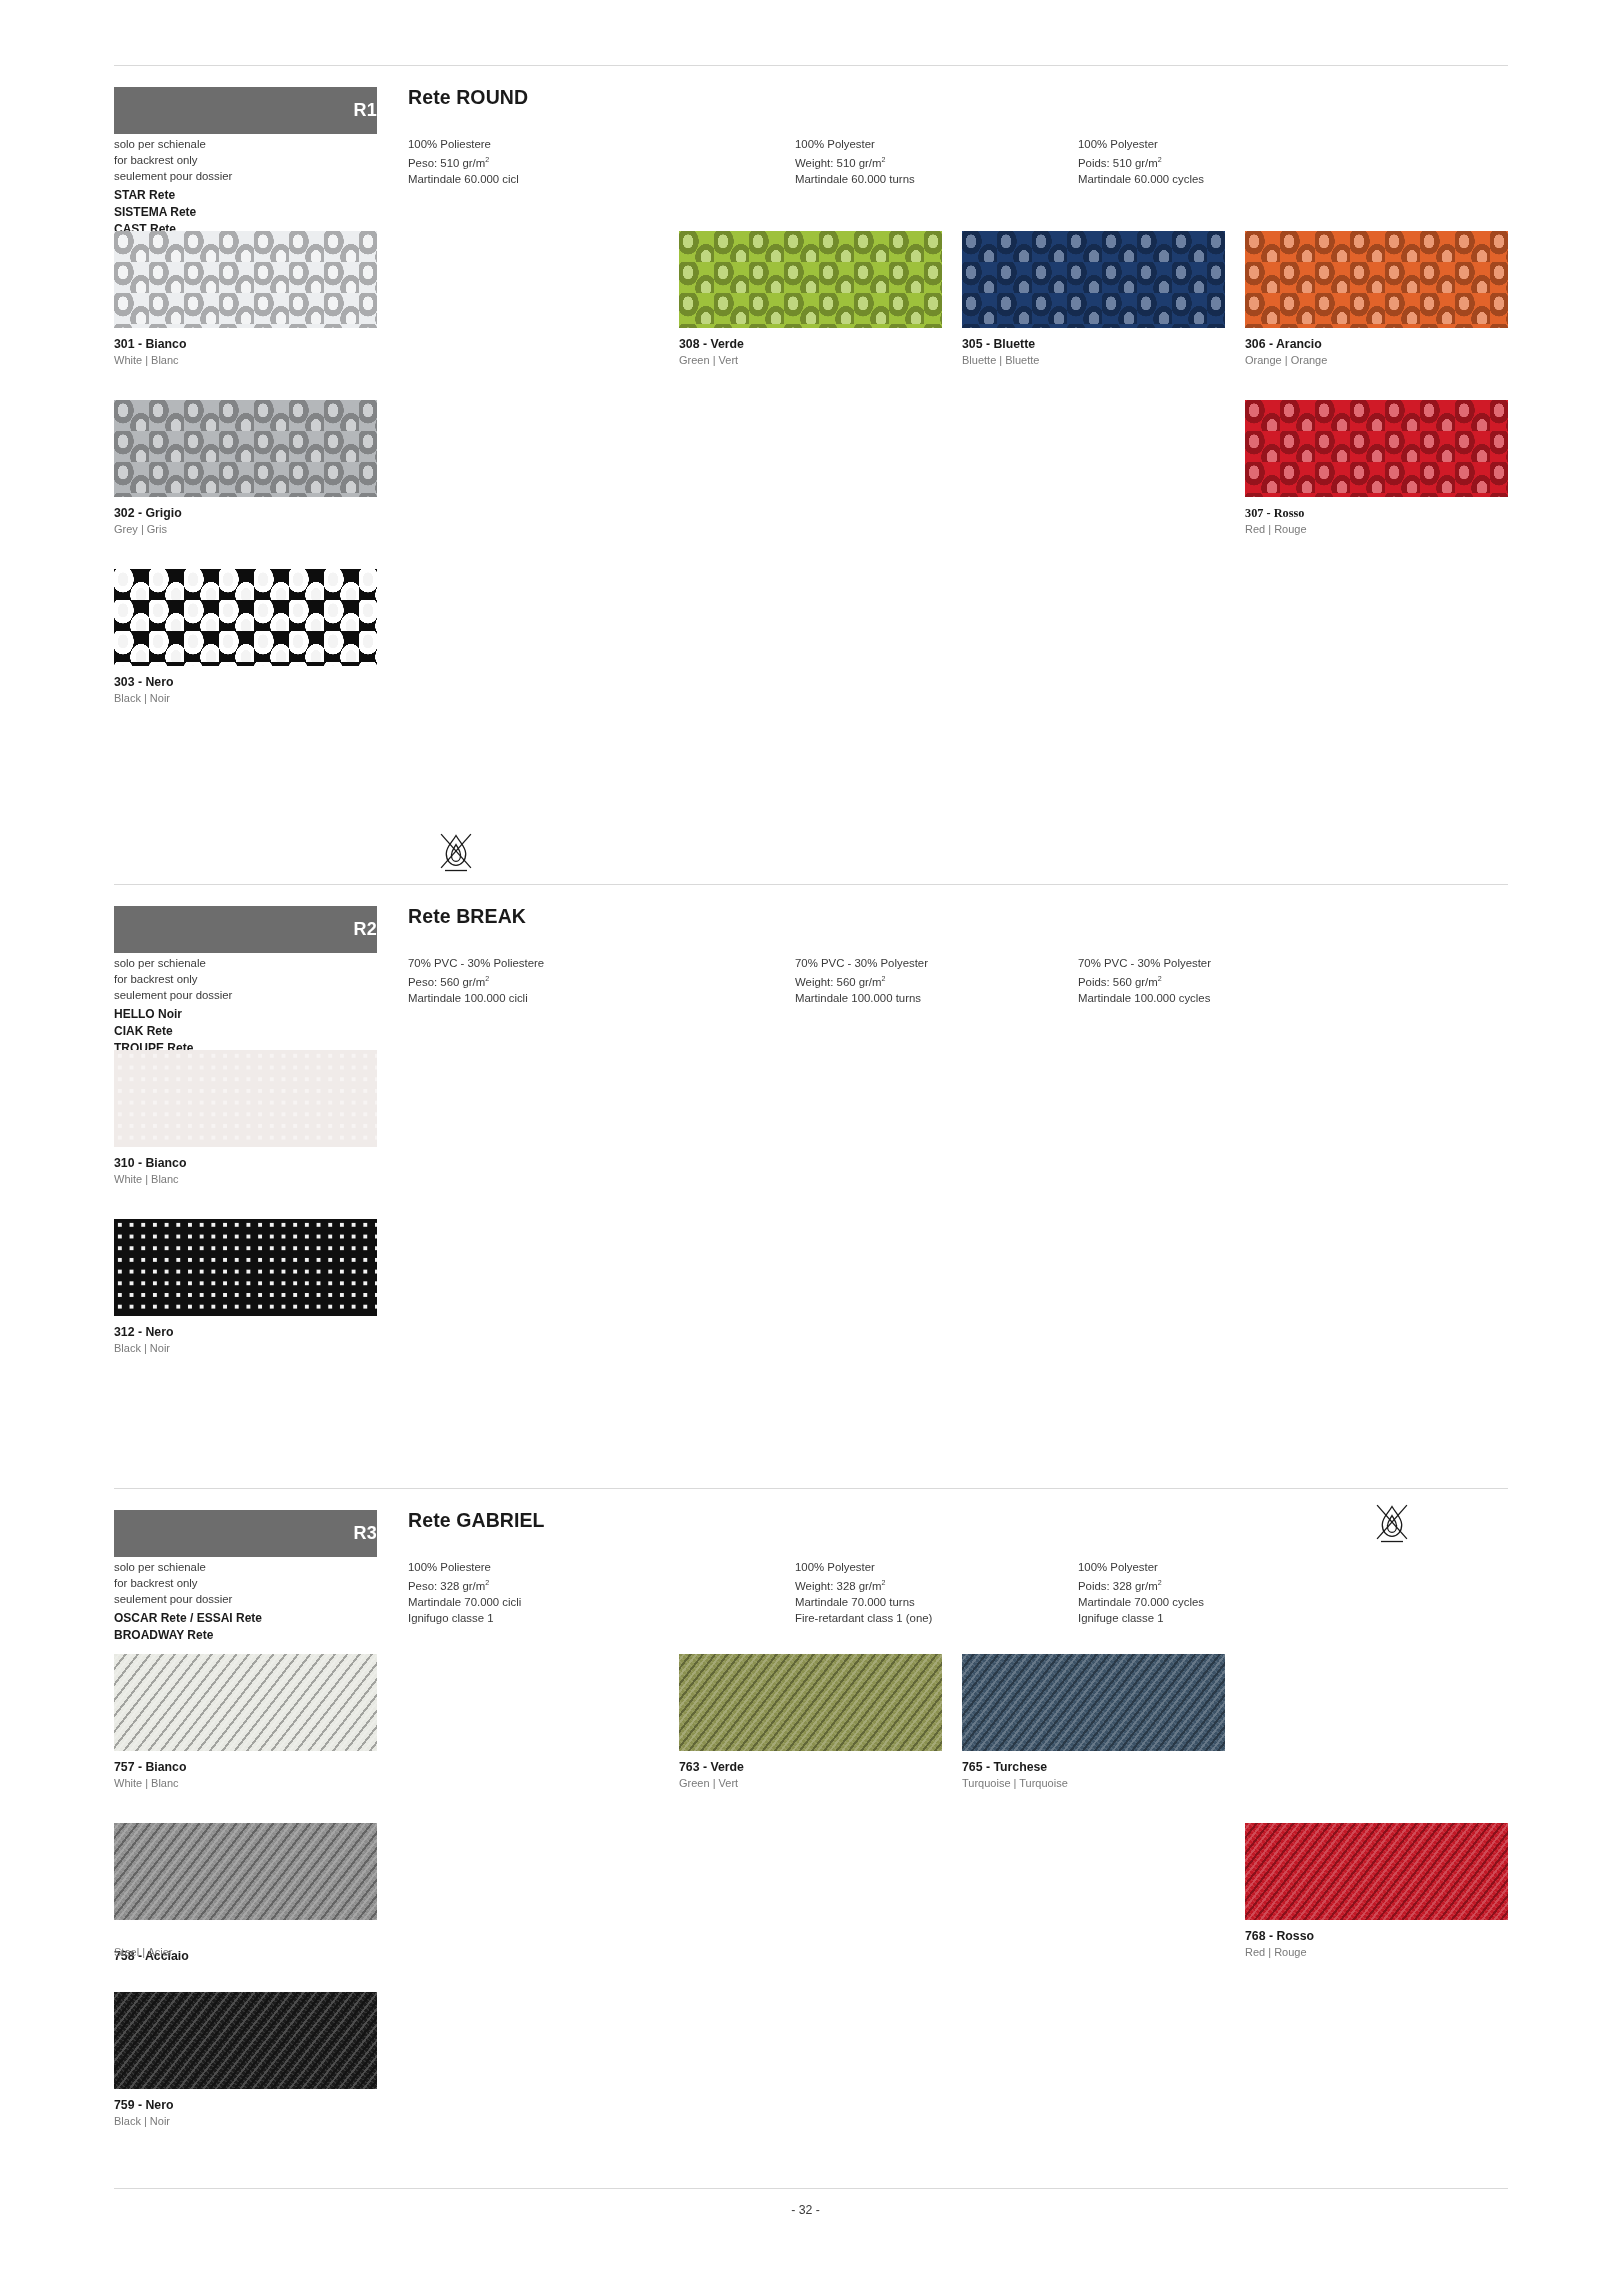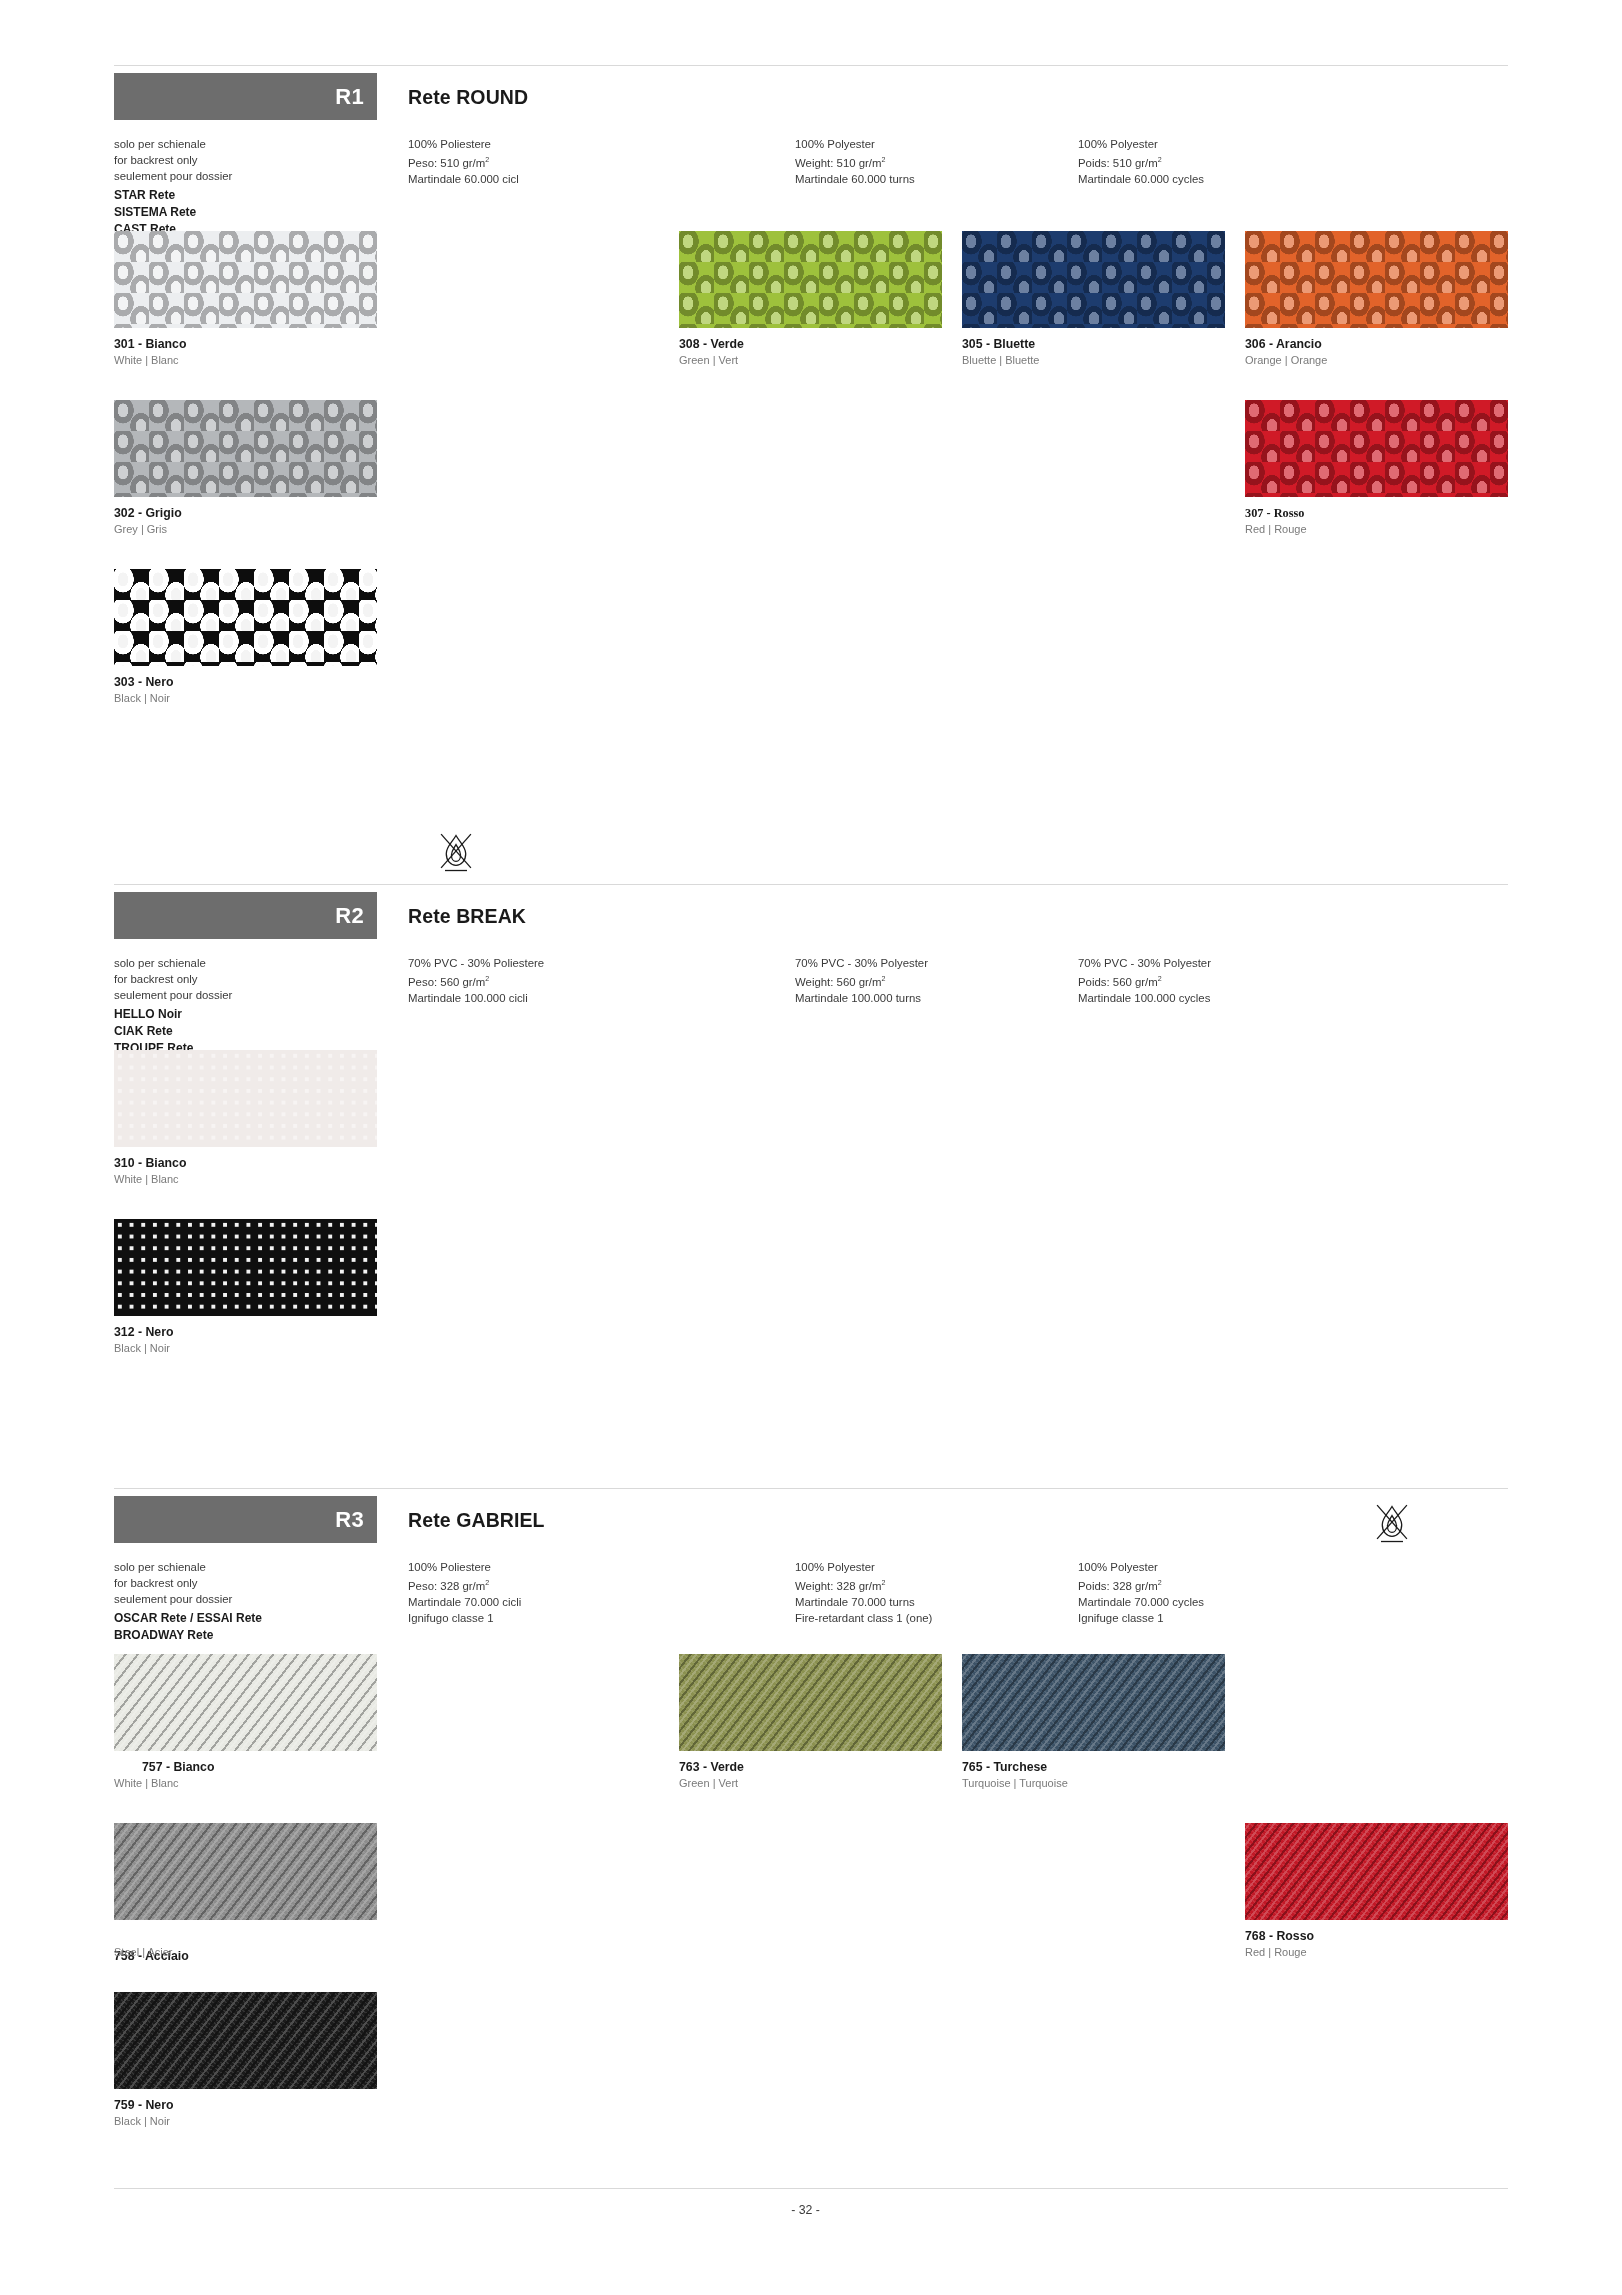--- a/index.html
+++ b/index.html
@@ -31,30 +31,29 @@
   .section-rule {
     position: absolute;
     left: 0; top: 0;
     width: 1394px;
     height: 1.3px;
     background: #d9d9d9;
   }
   .code-badge {
     position: absolute;
     left: 0;
-    top: 8px;
+    top: 22px;
     width: 263px;
     height: 47px;
     background: #6d6d6d;
     color: #ffffff;
-    font-size: 22px;
+    font-size: 18px;
     font-weight: bold;
     text-align: right;
     line-height: 47px;
-    padding-right: 13px;
     box-sizing: border-box;
     letter-spacing: 0.3px;
   }
   .fam-title {
     position: absolute;
     left: 294px;
     top: 21px;
     font-size: 19.5px;
     font-weight: bold;
     color: #1a1a1a;
@@ -300,21 +299,21 @@
       <path d="M37 10 C30 22 22 27 22 38 C22 49 29 56 37 56 C45 56 52 49 52 38 C52 28 44 22 37 10 Z"></path>
       <path d="M37 24 C33 31 30 34 30 40 C30 46 33 50 37 50 C41 50 44 46 44 40 C44 34 41 31 37 24 Z"></path>
       <path d="M14 8 L60 60"></path>
       <path d="M60 8 L14 60"></path>
       <path d="M20 64 L54 64"></path>
     </g>
   </svg></div>
       <div class="swatch" style="left:0px; top:166px;">
         <div class="mesh" style="background-color:#e8e9e3;background-image:repeating-linear-gradient(-52deg, #edeee9 0 1.9px, transparent 1.9px 4.5px, #a2a39f 4.5px 6.5px, transparent 6.5px 9.7px),repeating-linear-gradient(38deg, rgba(255,255,255,0.10) 0 1.3px, transparent 1.3px 3.9px);"></div>
       </div>
-      <div class="swatch-label" style="left:0px; top:272px;margin-left:28px;">757 - Bianco</div>
+      <div class="swatch-label" style="left:0px; top:272px;">757 - Bianco</div>
       <div class="swatch-sub" style="left:0px; top:289px;">White | Blanc</div>
       <div class="swatch" style="left:0px; top:335px;">
         <div class="mesh" style="background-color:#8d8d8d;background-image:repeating-linear-gradient(-52deg, #a6a6a6 0 1.9px, transparent 1.9px 4.5px, #636363 4.5px 6.5px, transparent 6.5px 9.7px),repeating-linear-gradient(38deg, rgba(255,255,255,0.10) 0 1.3px, transparent 1.3px 3.9px);"></div>
       </div>
       <div class="swatch-label" style="left:0px; top:441px;margin-top:20px;">758 - Acciaio</div>
       <div class="swatch-sub" style="left:0px; top:458px;">Steel | Acier</div>
       <div class="swatch" style="left:0px; top:504px;">
         <div class="mesh" style="background-color:#1b1b1b;background-image:repeating-linear-gradient(-52deg, #4d4d4d 0 1.9px, transparent 1.9px 4.5px, #131313 4.5px 6.5px, transparent 6.5px 9.7px),repeating-linear-gradient(38deg, rgba(255,255,255,0.10) 0 1.3px, transparent 1.3px 3.9px);"></div>
       </div>
       <div class="swatch-label" style="left:0px; top:610px;">759 - Nero</div>

